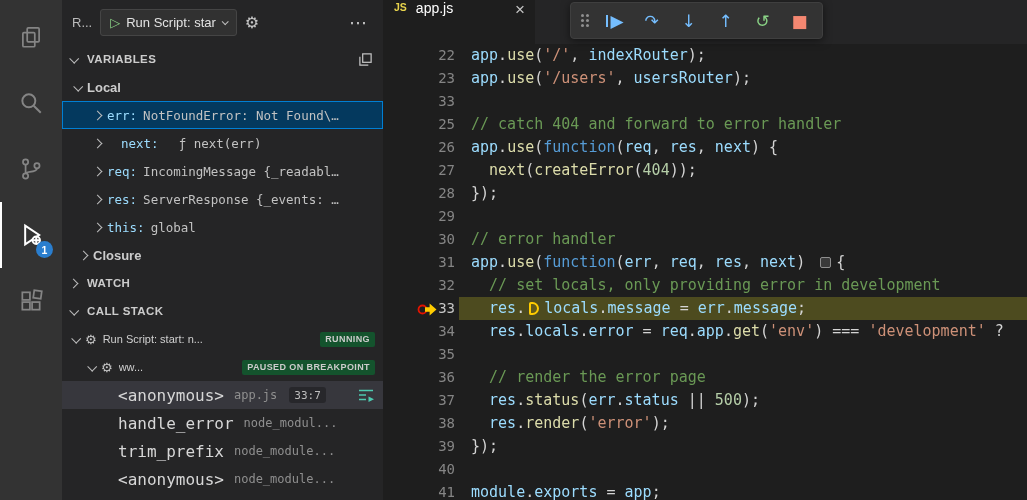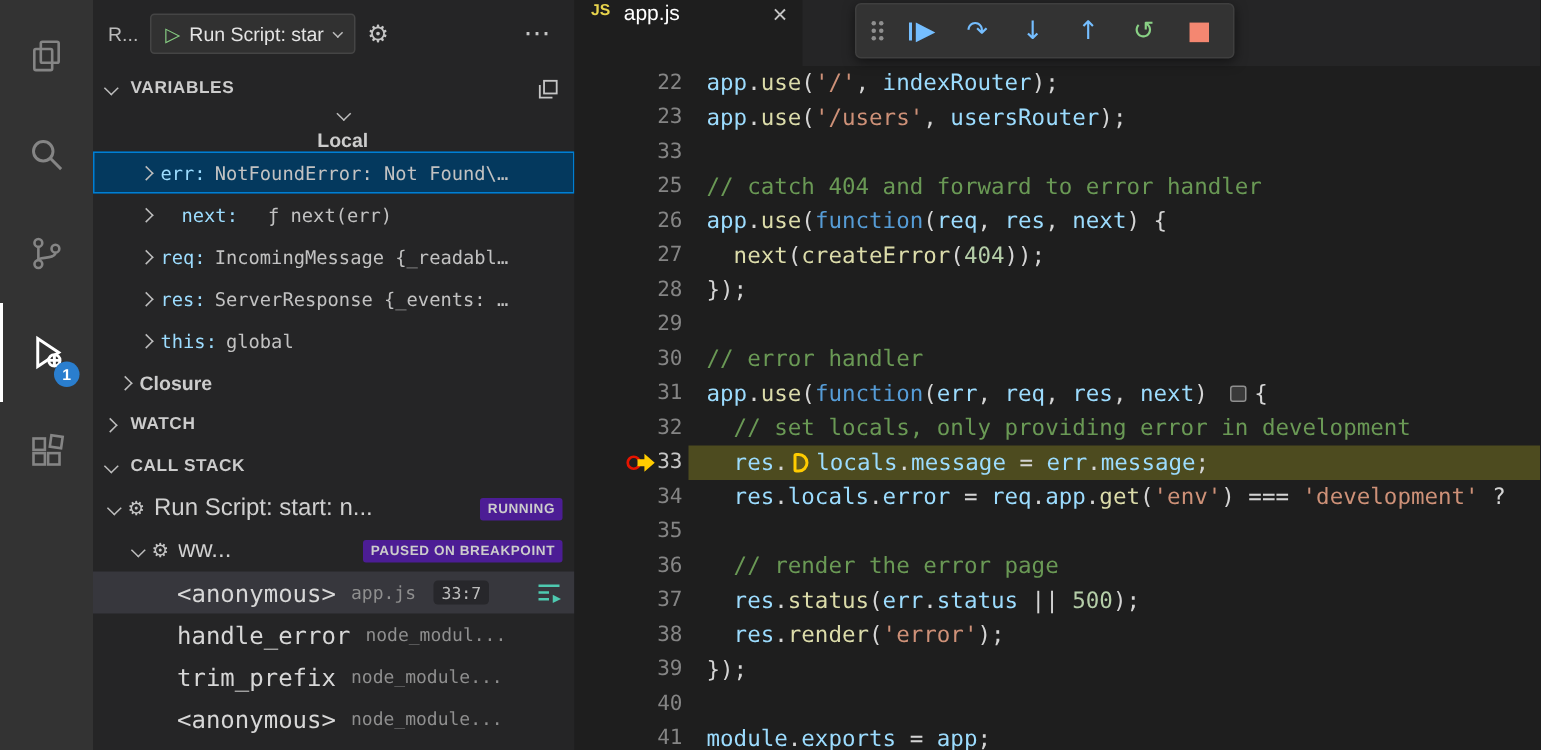--- a/index.html
+++ b/index.html
@@ -45,22 +45,22 @@
   .vrow.sel { background:#04395e; outline:1px solid #007fd4; outline-offset:-1px; }
   .scope-label { font-family:"Liberation Sans","DejaVu Sans",sans-serif; font-weight:bold;
     font-size:13px; color:#cccccc; }
   .var-name { color:#9cdcfe; flex:none; }
   .var-value { color:#c2c2c2; overflow:hidden; text-overflow:ellipsis; }
 
   .srow { height:28px; display:flex; align-items:center; gap:6px; cursor:pointer; padding-right:8px;
     white-space:nowrap; overflow:hidden; }
   .srow.fsel { background:#37373d; }
   .gear-sm { font-size:13px; color:#c5c5c5; font-family:"DejaVu Sans",sans-serif; flex:none; }
-  .session-label { font-size:16px; color:#d0d0d0; overflow:hidden; text-overflow:ellipsis; }
-  .badge { margin-left:auto; flex:none; background:#4c1d95; color:#cccccc; font-size:9px;
+  .session-label { font-size:11px; color:#d0d0d0; overflow:hidden; text-overflow:ellipsis; }
+  .badge { margin-left:auto; flex:none; background:#14532d; color:#cccccc; font-size:9px;
     font-weight:bold; letter-spacing:.4px; padding:2.5px 5px; border-radius:2px; }
   .frame-name { font-family:"DejaVu Sans Mono",monospace; font-size:16px; color:#d7d7d7; flex:none; }
   .frame-src { font-family:"DejaVu Sans Mono",monospace; font-size:12px; color:#8f8f8f;
     overflow:hidden; text-overflow:ellipsis; margin-left:4px; }
   .line-badge { flex:none; background:#27272b; color:#bdbdbd; font-family:"DejaVu Sans Mono",monospace;
     font-size:11px; padding:1.5px 5px; border-radius:3px; margin-left:6px; }
   .frame-ic { margin-left:auto; flex:none; display:flex; }
 
   
   .editor { flex:1; position:relative; background:#1e1e1e; overflow:hidden; }
@@ -168,21 +168,21 @@
       <span class="chev down"></span>
       <span>VARIABLES</span>
       <span class="collapse-ic">
         <svg width="15" height="15" viewBox="0 0 16 16" fill="none" stroke="#c5c5c5" stroke-width="1.3">
           <rect x="5" y="2" width="9" height="9"></rect>
             <path d="M2 5v9h9"></path>
         </svg>
       </span>
     </div>
     <div id="var-rows">
-        <div class="vrow" style="padding-left: 12px; flex-direction: column;">
+        <div class="vrow" style="padding-left: 12px;">
           <span class="chev down"></span>
           <span class="scope-label">Local</span>
         </div>
         <div class="vrow sel" style="padding-left: 32px;">
           <span class="chev right"></span>
           <span class="var-name">err:</span>
           <span class="var-value">NotFoundError: Not Found\…</span>
         </div>
         <div class="vrow" style="padding-left: 32px; gap: 20px;">
           <span class="chev right"></span>

